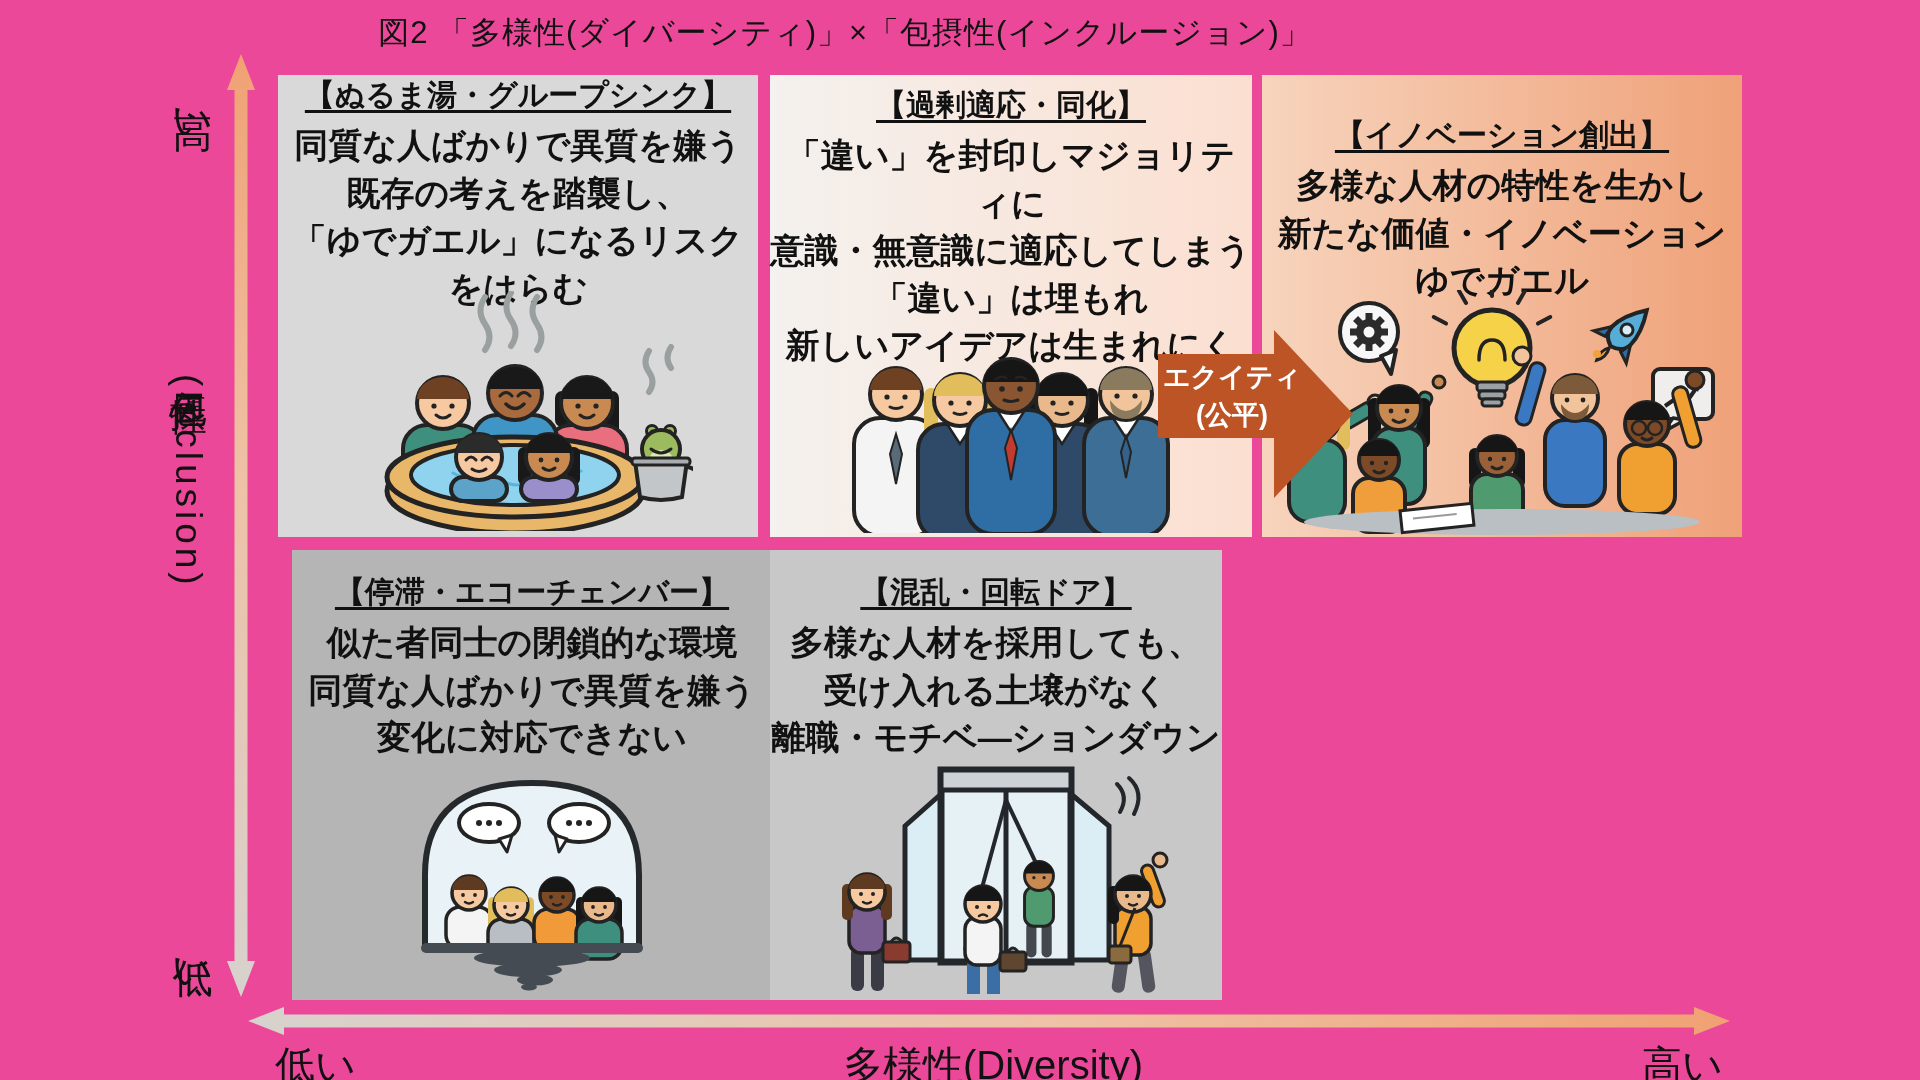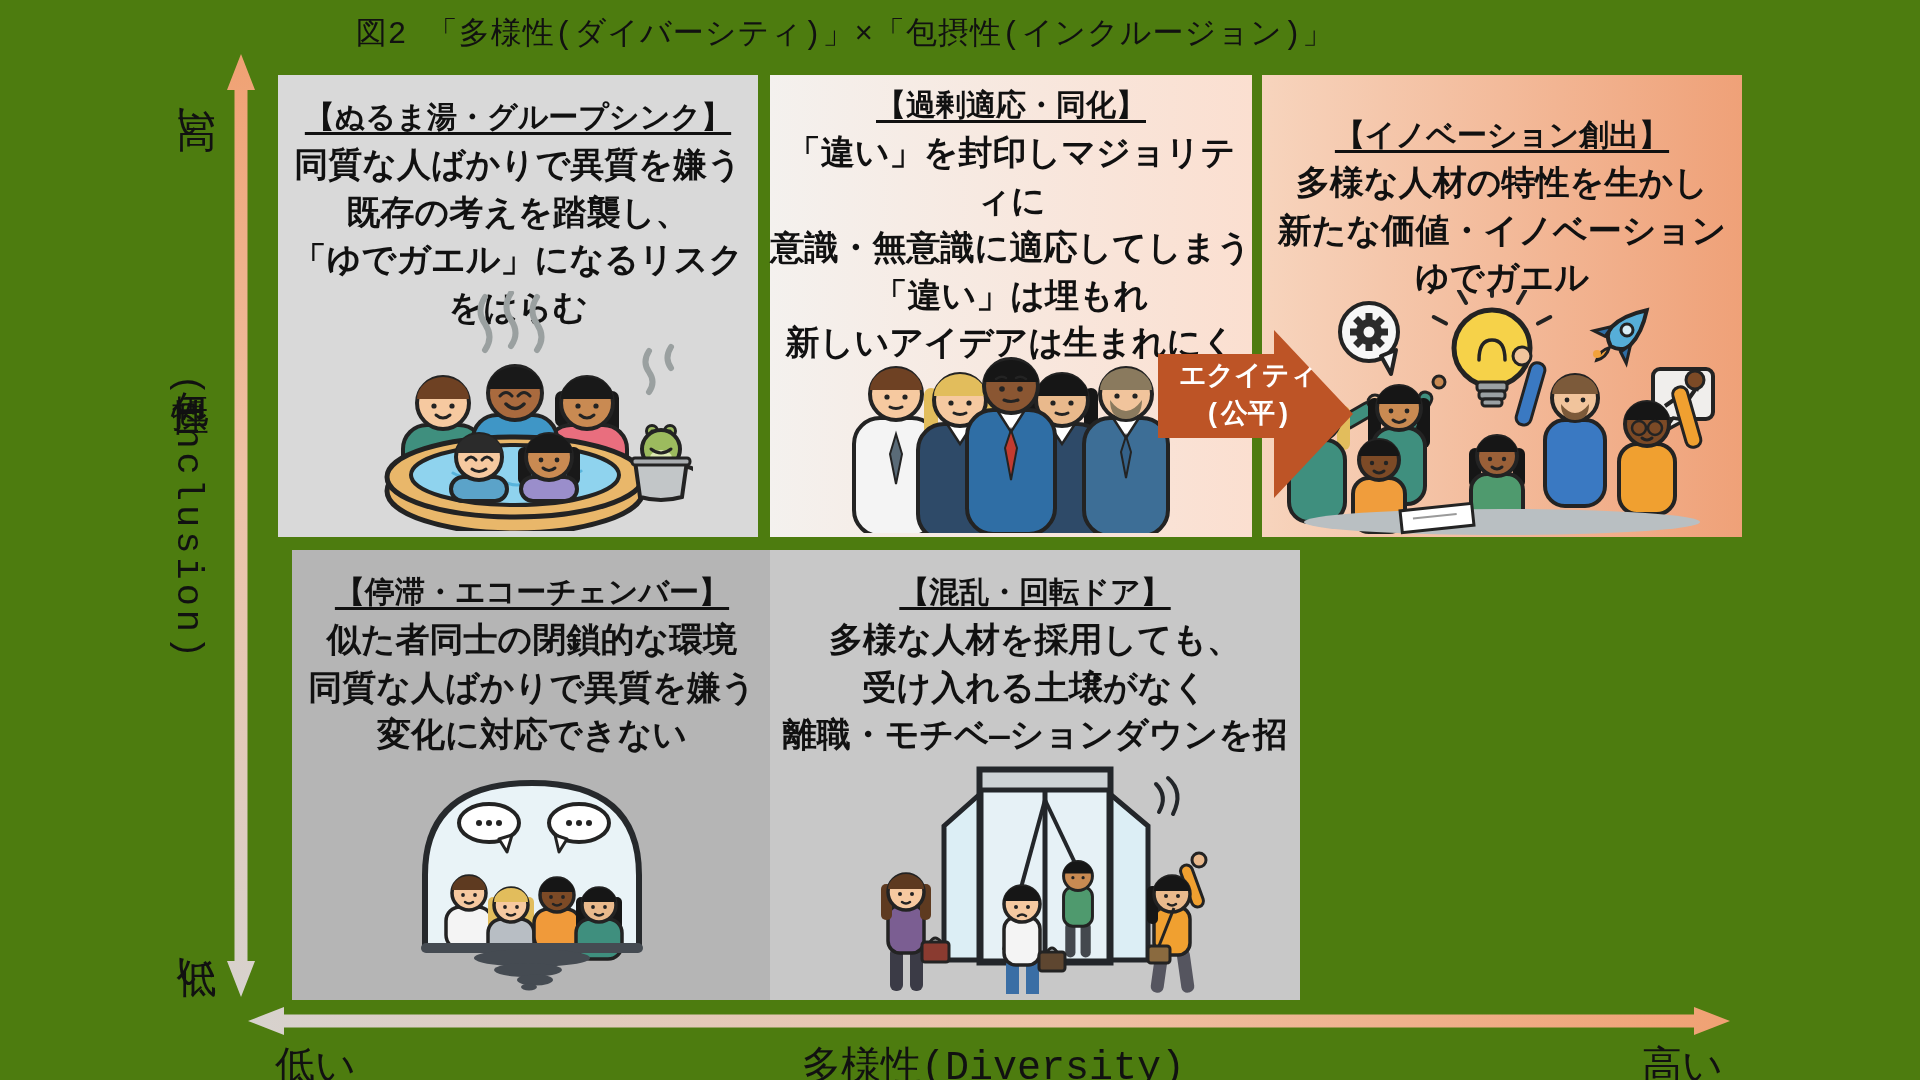--- a/index.html
+++ b/index.html
@@ -1,49 +1,49 @@
 <!DOCTYPE html>
 <html><head>
 <meta charset="utf-8">
 <style>
   html,body{margin:0;padding:0;background:#ffffff;}
-  .canvas{position:relative;width:1920px;height:1080px;background:#4d7c0f;overflow:hidden;
-          font-family:Liberation Mono, monospace;color:#111;}
+  .canvas{position:relative;width:1920px;height:1080px;background:#ec4899;overflow:hidden;
+          font-family:Liberation Sans, sans-serif;color:#111;}
   .fig-title{position:absolute;top:12px;left:845px;transform:translateX(-50%);
              font-size:31px;white-space:nowrap;letter-spacing:1px;}
   
   .vlabel{position:absolute;writing-mode:vertical-rl;text-orientation:mixed;
           font-size:40px;line-height:1.05;letter-spacing:4px;}
   .y-high{left:172px;top:78px;}
   .y-mid{left:168px;top:362px;font-size:37px;}
   .y-low{left:172px;top:928px;}
   .hlabel{position:absolute;font-size:40px;white-space:nowrap;}
   .x-low{left:275px;top:1038px;}
   .x-mid{left:993px;top:1038px;transform:translateX(-50%);}
   .x-high{left:1642px;top:1038px;}
   .axis-svg{position:absolute;}
   
   .box{position:absolute;box-sizing:border-box;text-align:center;}
-  .box-tl{left:278px;top:75px;width:480px;height:462px;background:#d9d9d9;padding-top:22px;}
+  .box-tl{left:278px;top:75px;width:480px;height:462px;background:#d9d9d9;}
   .box-tm{left:770px;top:75px;width:482px;height:462px;
           background:linear-gradient(90deg,#f4f1ee 0%,#fbdfd0 100%);padding-top:10px;}
   .box-tr{left:1262px;top:75px;width:480px;height:462px;
           background:linear-gradient(90deg,#f7d4bd 0%,#efa178 100%);padding-top:40px;}
   .box-bl{left:292px;top:550px;width:480px;height:450px;background:#b5b5b5;padding-top:22px;}
-  .box-bm{left:770px;top:550px;width:530px;height:450px;background:#c8c8c8;padding-top:22px;}
+  .box-bm{left:770px;top:550px;width:452px;height:450px;background:#c8c8c8;padding-top:22px;}
   .box-title{font-size:30px;font-weight:bold;text-decoration:underline;
              text-underline-offset:5px;text-decoration-thickness:2.5px;margin-bottom:6px;}
   .box-line{font-size:34px;font-weight:bold;line-height:1.4;}
   .illus{position:absolute;left:50%;transform:translateX(-50%);}
   
   .equity{position:absolute;left:1156px;top:328px;width:200px;height:172px;z-index:5;}
   .equity svg{position:absolute;left:0;top:0;}
   .equity-text{position:absolute;left:0;top:26px;width:152px;height:84px;display:flex;
                flex-direction:column;justify-content:center;align-items:center;
-               color:#fff;font-weight:bold;font-size:27px;line-height:38px;white-space:nowrap;margin-left:16px;}
+               color:#fff;font-weight:bold;font-size:27px;line-height:38px;white-space:nowrap;}
 </style>
 </head>
 <body>
 
 <div class="canvas">
 
   <div class="fig-title">図2 「多様性(ダイバーシティ)」×「包摂性(インクルージョン)」</div>
 
   <svg class="axis-svg" style="left:226px;top:54px;" width="30" height="945" viewBox="0 0 30 945">
     <defs>

